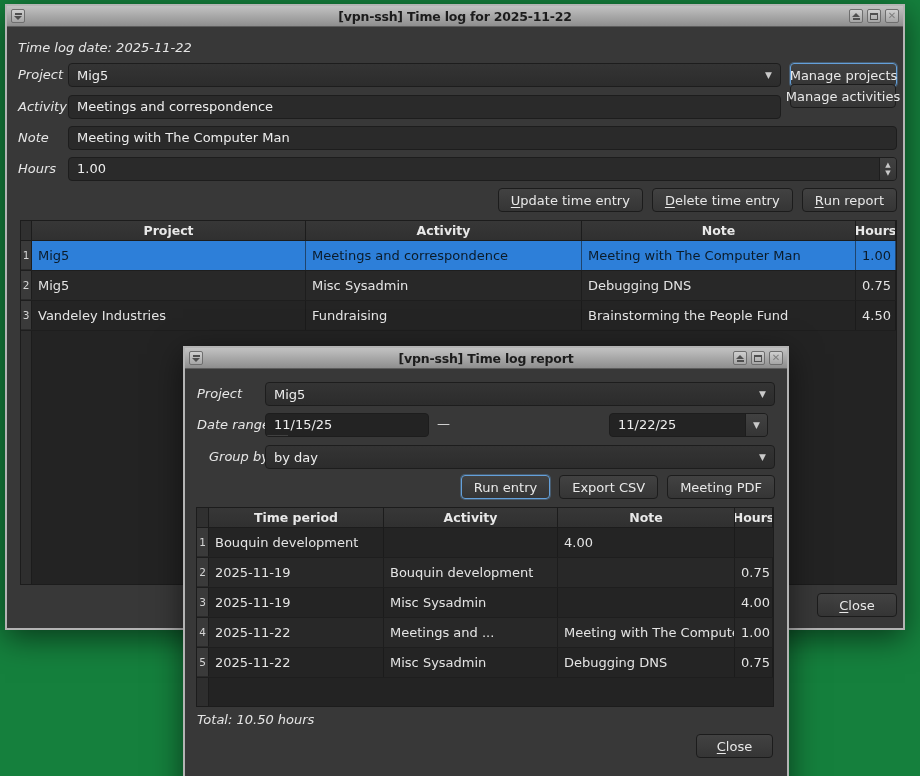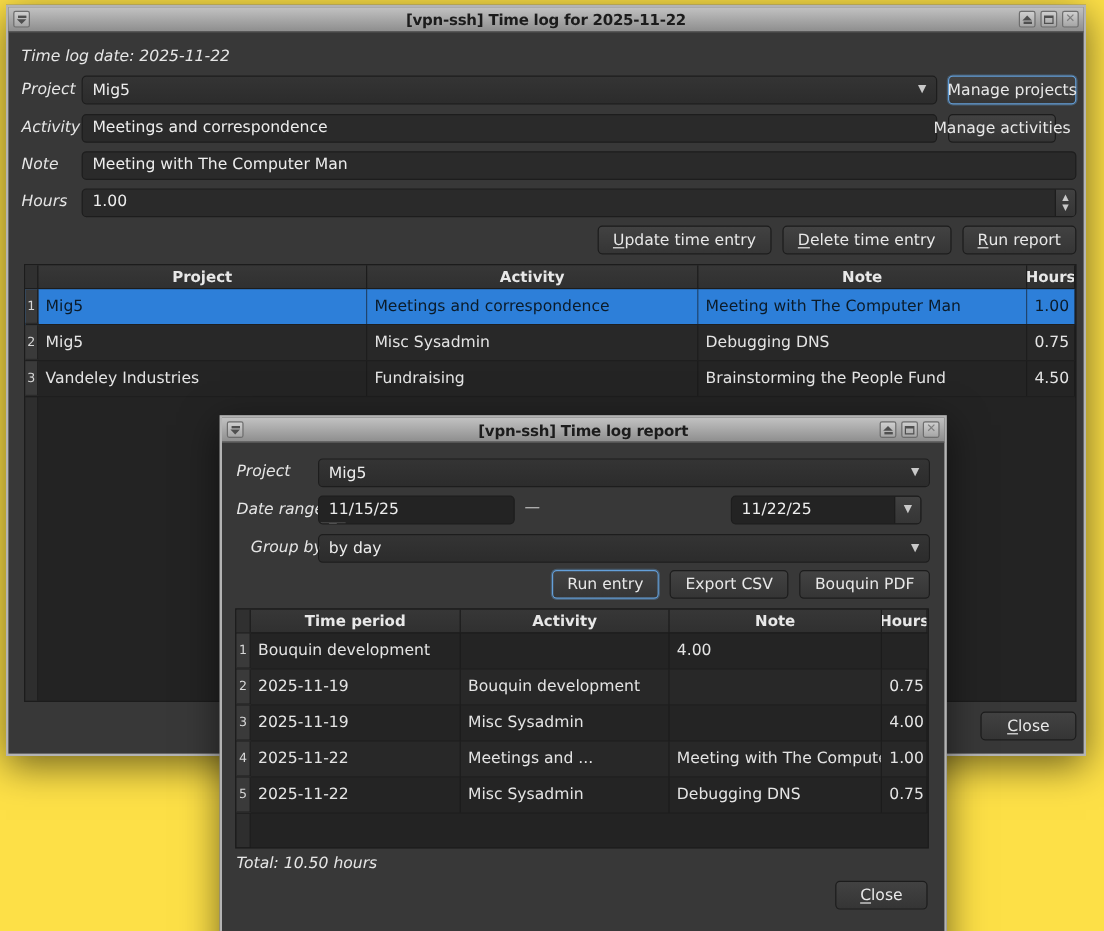--- a/index.html
+++ b/index.html
@@ -1,18 +1,18 @@
 <!DOCTYPE html>
 <html><head>
 <meta charset="utf-8">
 <style>
   * { margin:0; padding:0; box-sizing:border-box; }
   html,body { background:#1d1d1d; }
   #desktop {
-    position:relative; width:920px; height:776px; background:#fde047;
+    position:relative; width:920px; height:776px; background:#15803d;
     font-family:"DejaVu Sans", sans-serif; font-size:13px; color:#e8e8e8; overflow:hidden;
   }
   
   .window {
     position:absolute; background:#383838; border:2px solid #b4b4b4;
     box-shadow:0 8px 30px rgba(0,0,0,.55);
   }
   .titlebar {
     position:absolute; left:0; top:0; right:0; height:21px;
     background:linear-gradient(#c2c2c2,#8e8e8e); border-bottom:1px solid #5c5c5c;
@@ -123,21 +123,21 @@
 
     <div class="label" style="left:11px; top:61px;">Project</div>
     <div class="combo" style="left:61px; top:57px; width:713px;">
       <span>Mig5</span>
       <span class="arrow">▼</span>
     </div>
     <div class="btn focused" style="left:783px; top:57px; width:107px;">Manage projects</div>
 
     <div class="label" style="left:11px; top:93px;">Activity</div>
     <div class="entry" style="left:61px; top:89px; width:713px;">Meetings and correspondence</div>
-    <div class="btn" style="left:783px; top:89px; width:90px;">Manage activities</div>
+    <div class="btn" style="left:783px; top:78px; width:106px;">Manage activities</div>
 
     <div class="label" style="left:11px; top:124px;">Note</div>
     <div class="entry" style="left:61px; top:120px; width:829px;">Meeting with The Computer Man</div>
 
     <div class="label" style="left:11px; top:155px;">Hours</div>
     <div class="spin" style="left:61px; top:151px; width:829px;">
       <div class="sval">1.00</div>
       <div class="sbtns">
         <span>▲</span>
         <span>▼</span>
@@ -227,21 +227,21 @@
 
     <div class="label" style="left:24px; top:101px;">Group by</div>
     <div class="combo" style="left:80px; top:97px; width:510px;">
       <span>by day</span>
       <span class="arrow">▼</span>
     </div>
 
     <div class="btn-row" style="left:240px; top:127px; width:350px;">
       <div class="btn focused">Run entry</div>
       <div class="btn">Export CSV</div>
-      <div class="btn">Bouquin PDF</div>
+      <div class="btn">Meeting PDF</div>
     </div>
 
     <div class="table trep" style="left:11px; top:159px; width:578px; height:200px;">
       <div class="thead">
         <div class="hgut"></div>
         <div class="hcell">Time period</div>
         <div class="hcell">Activity</div>
         <div class="hcell">Note</div>
         <div class="hcell">Hours</div>
       </div>

